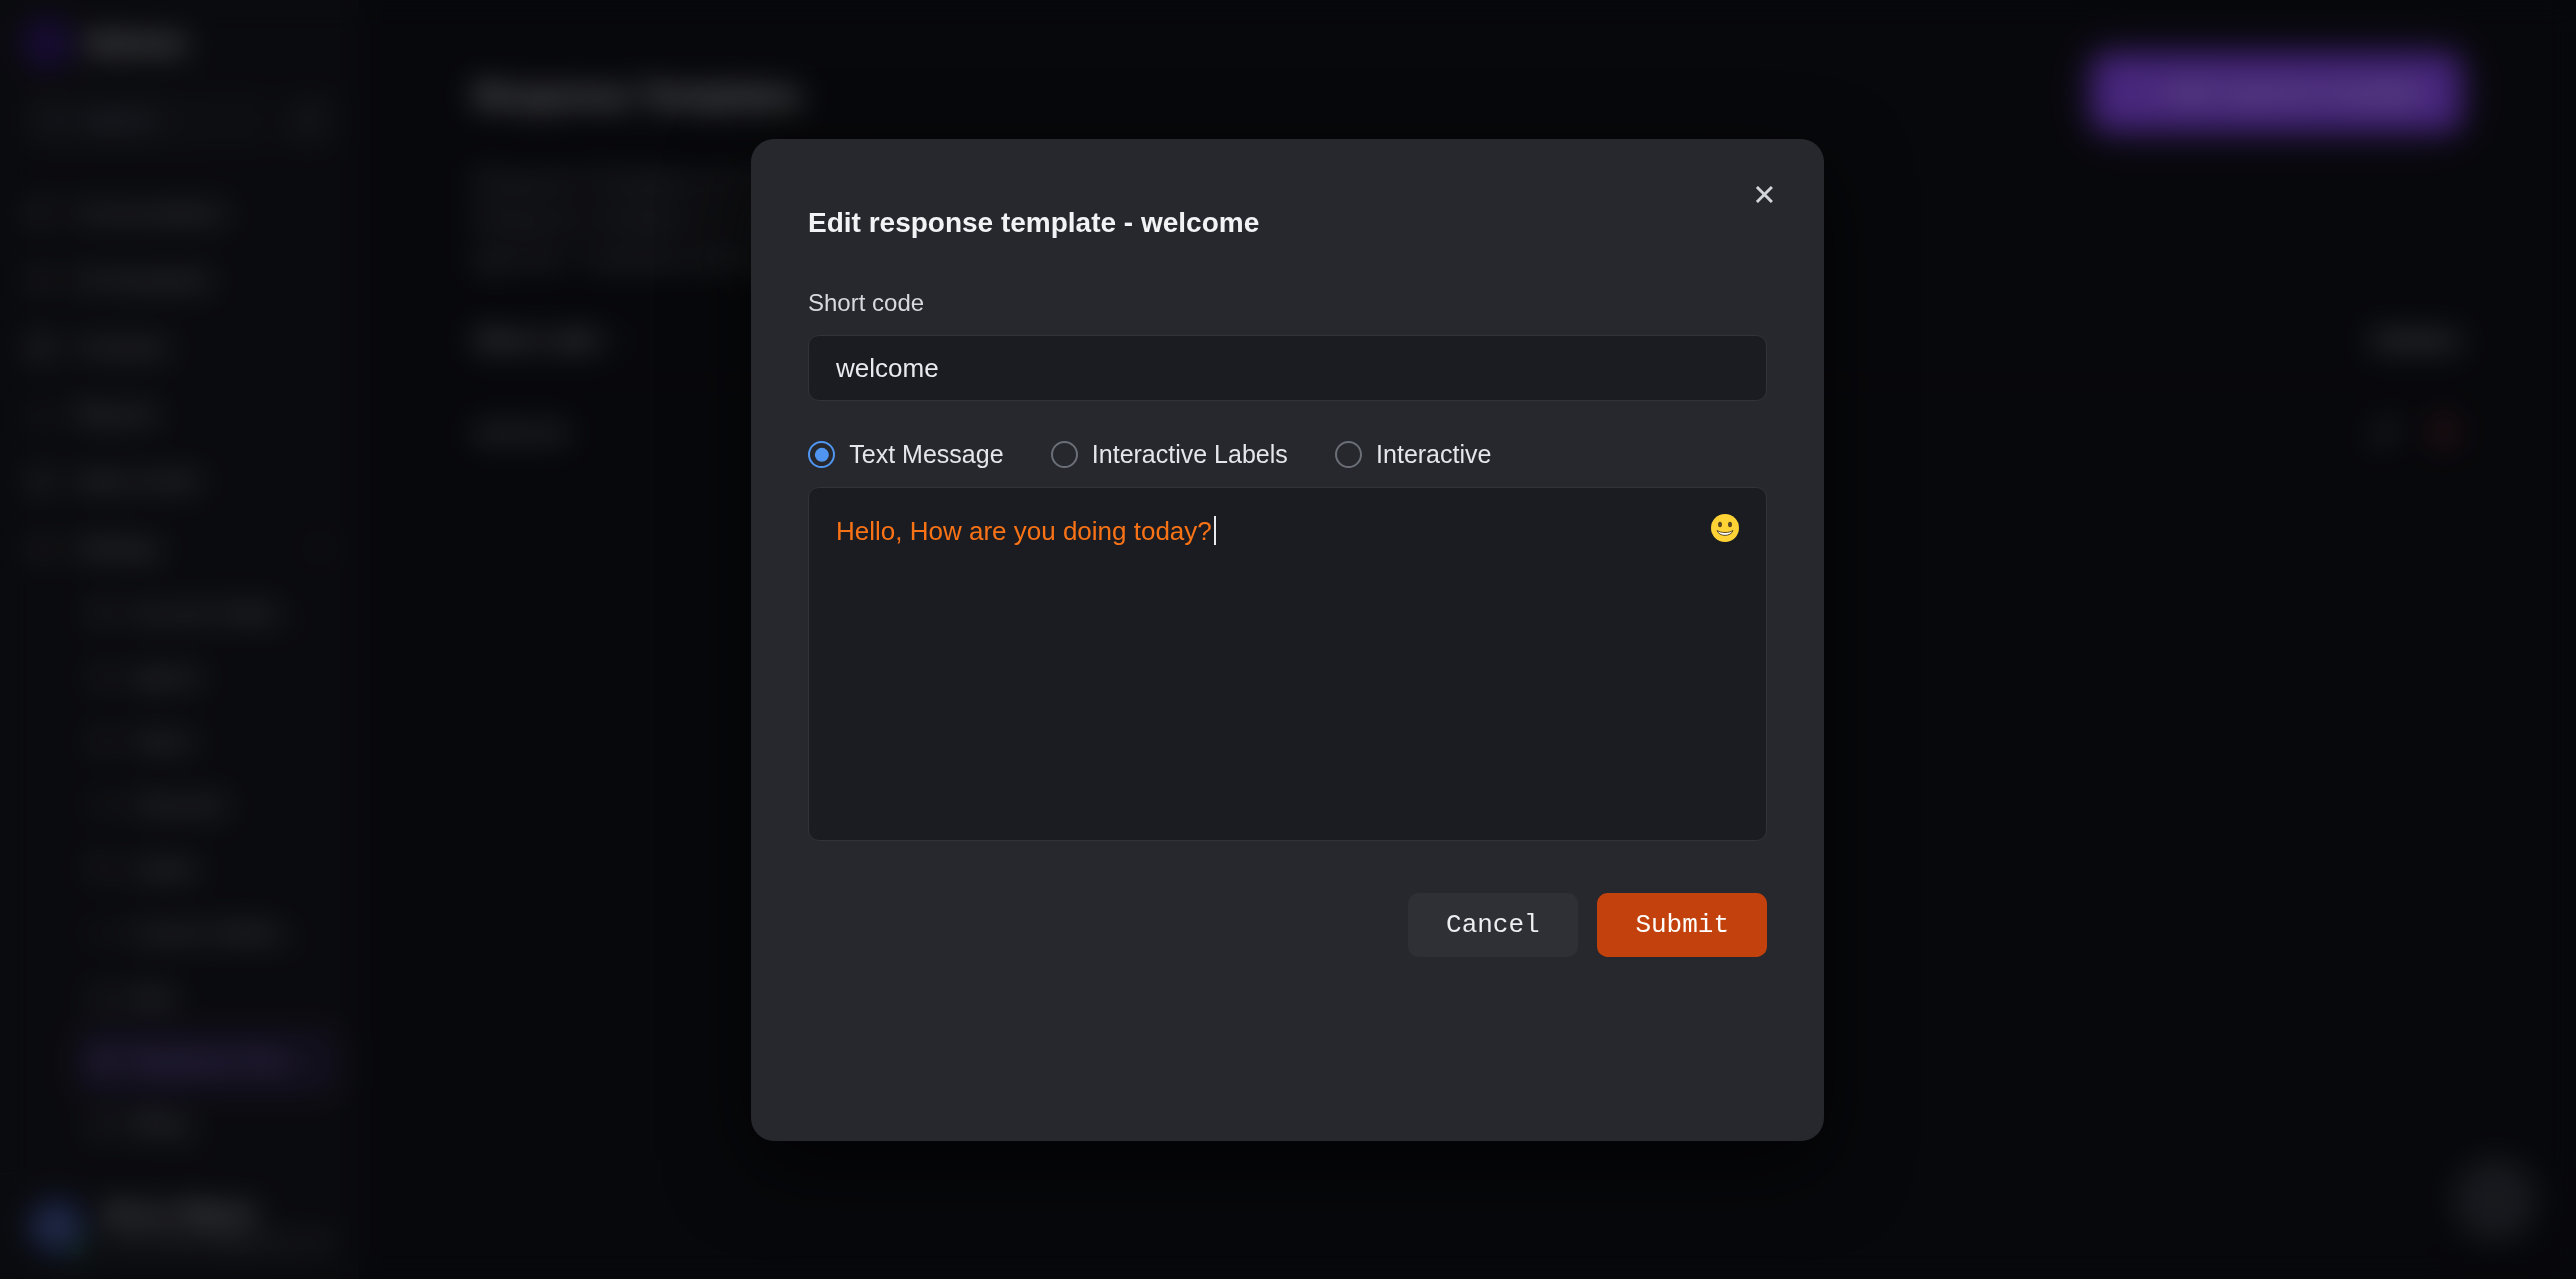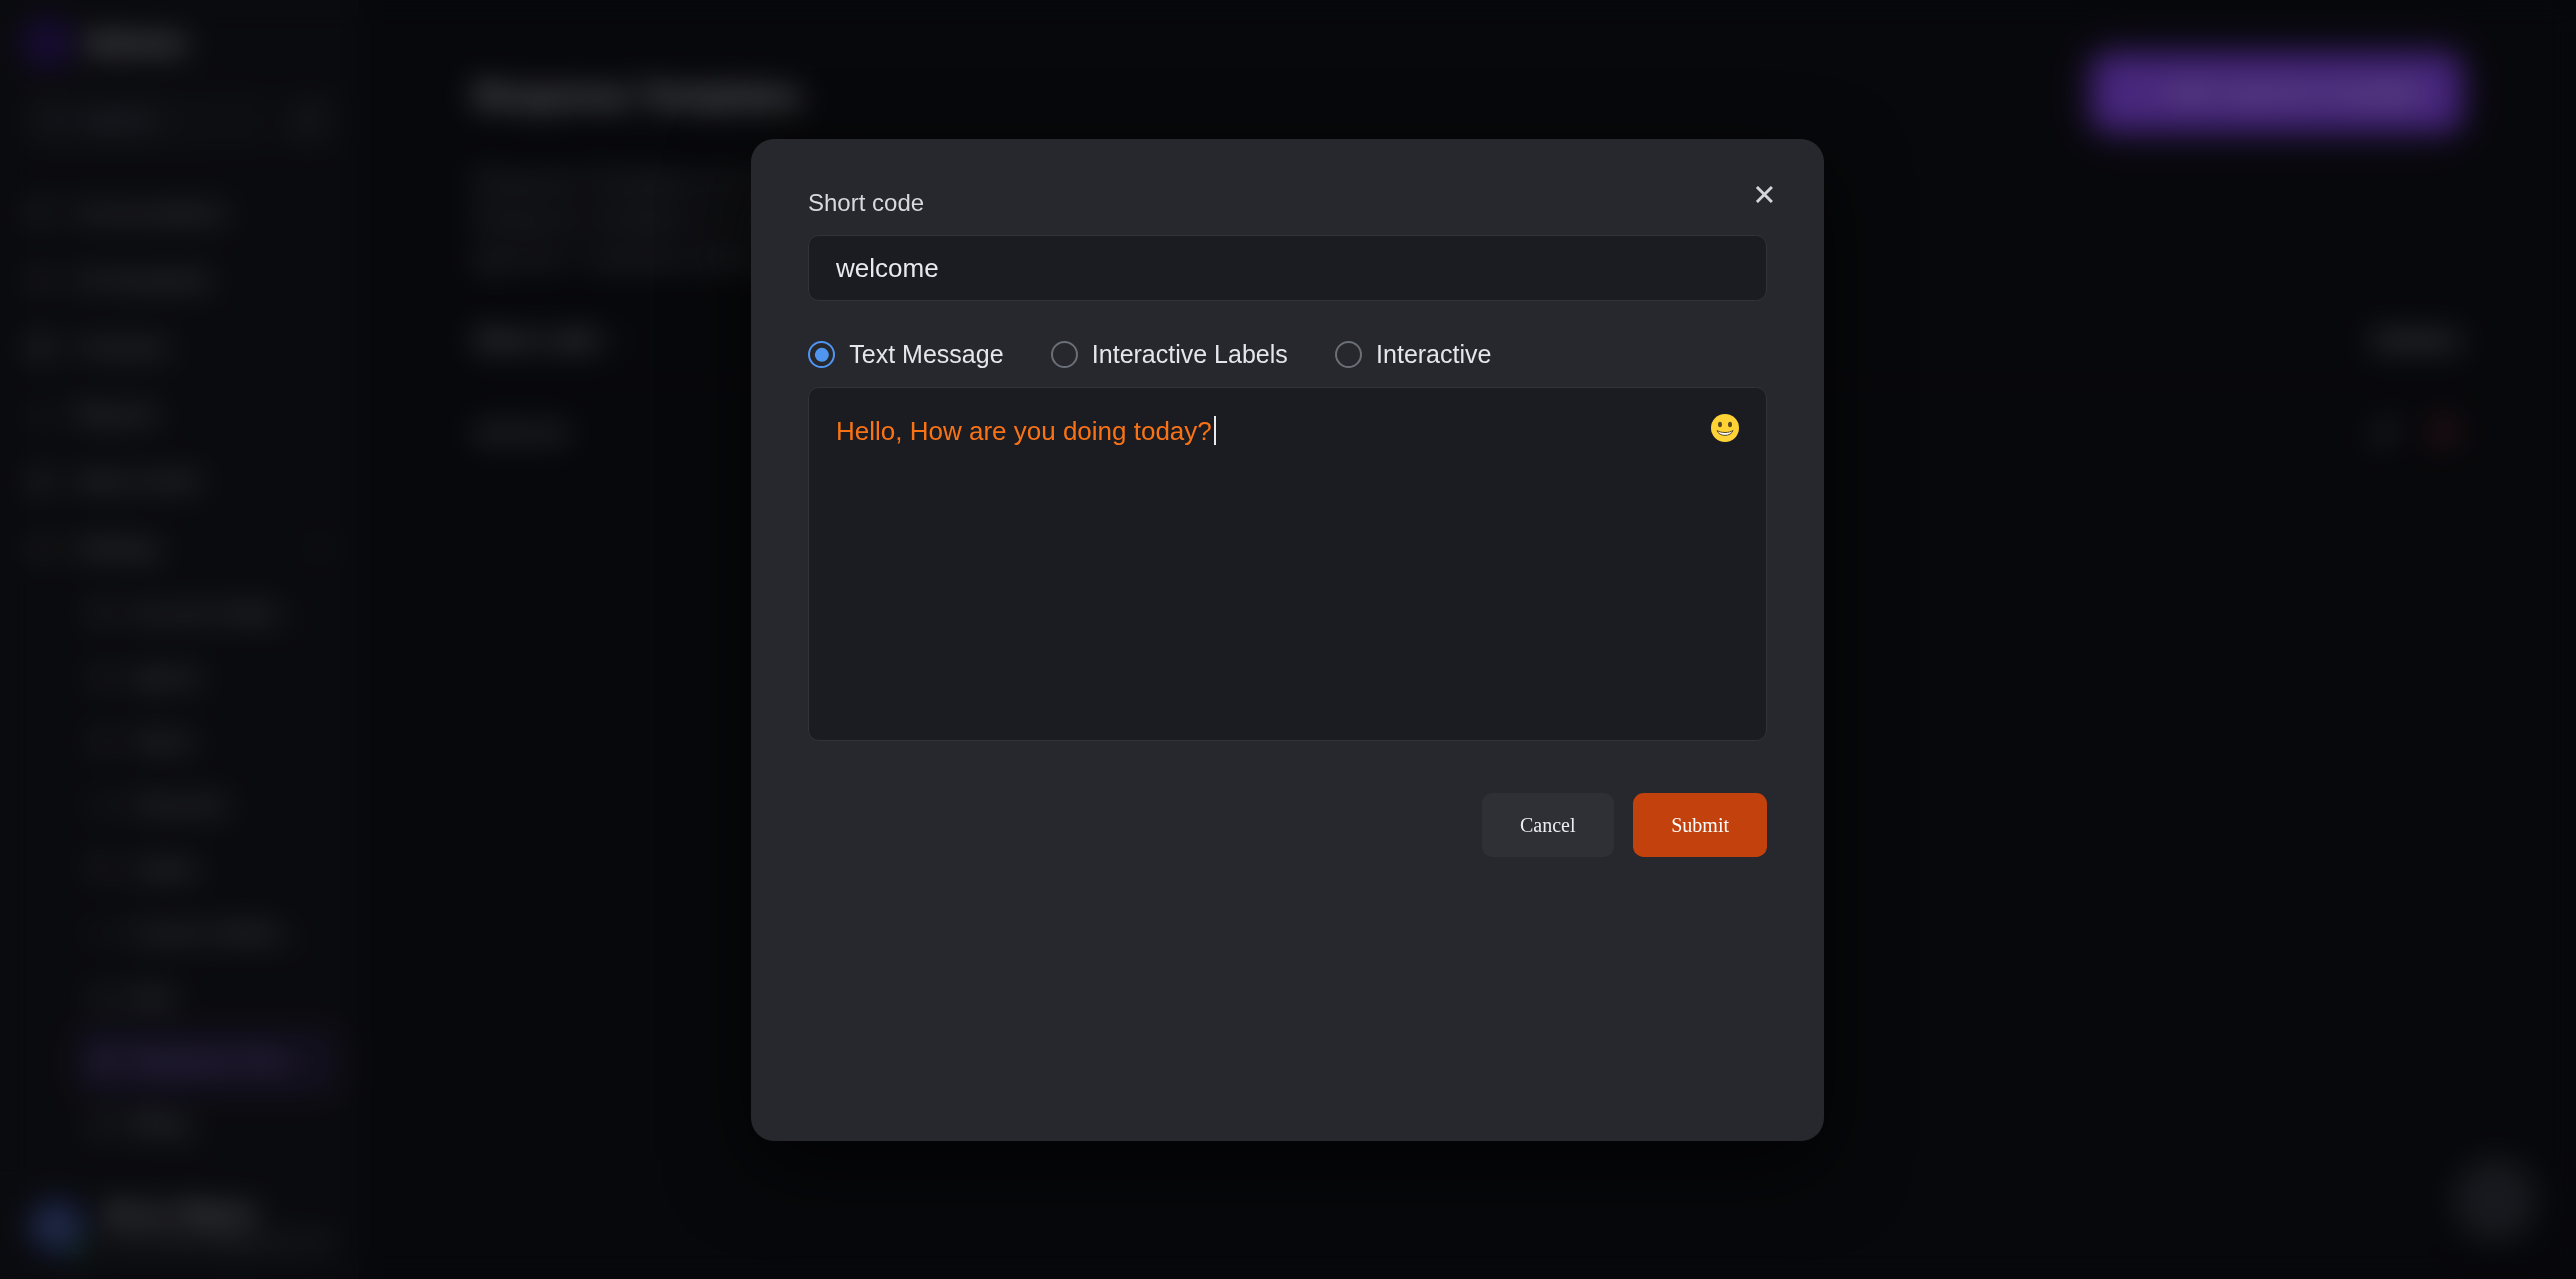--- a/index.html
+++ b/index.html
@@ -74,21 +74,21 @@
   .radio{width:27px;height:27px;border-radius:50%;border:2.7px solid #6b6f77;flex:none;position:relative;}
   .radio.selected{border-color:#5096f1;}
   .radio.selected::after{content:"";position:absolute;left:50%;top:50%;transform:translate(-50%,-50%);
     width:14.3px;height:14.3px;border-radius:50%;background:#5096f1;}
   .textarea{margin-top:18px;width:100%;height:354px;background:#1a1c21;border:0.9px solid #303338;
     border-radius:10.7px;color:#f97316;font-size:26px;padding:25px 81px 25px 27px;position:relative;line-height:1.4;}
   .caret{display:inline-block;width:2.7px;height:29px;background:#e8eaed;vertical-align:-4.5px;margin-left:1.8px;}
   .emoji-btn{position:absolute;top:21.5px;right:21.5px;width:36px;height:36px;border:none;background:transparent;
     padding:0;cursor:pointer;}
   .modal-actions{display:flex;justify-content:flex-end;gap:19.7px;margin-top:52px;}
-  .btn{height:64px;border:none;border-radius:10.7px;font-size:20px;cursor:pointer;padding:0 38px;font-family:Liberation Serif, serif;}
+  .btn{height:64px;border:none;border-radius:10.7px;font-size:26px;cursor:pointer;padding:0 38px;font-family:Liberation Mono, monospace;}
   .btn-cancel{background:#2e3036;color:#eceef0;}
   .btn-submit{background:#c2410c;color:#fff;}
 
   svg{display:block;}
 </style>
 </head>
 <body>
 
 <aside class="sidebar">
   <div class="logo-row">
@@ -314,20 +314,21 @@
     </div>
   </div>
 
   <div class="float-btn"></div>
 </main>
 
 <div class="backdrop"></div>
 
 <section class="modal">
   <button class="modal-close">✕</button>
+  <h2 class="modal-title">Edit response template - welcome</h2>
 
   <div class="field-label">Short code</div>
   <input class="text-input" value="welcome" style="">
 
   <div class="radio-row">
     <label class="radio-opt">
       <span class="radio selected"></span>
       <span>Text Message</span>
     </label>
     <label class="radio-opt">

